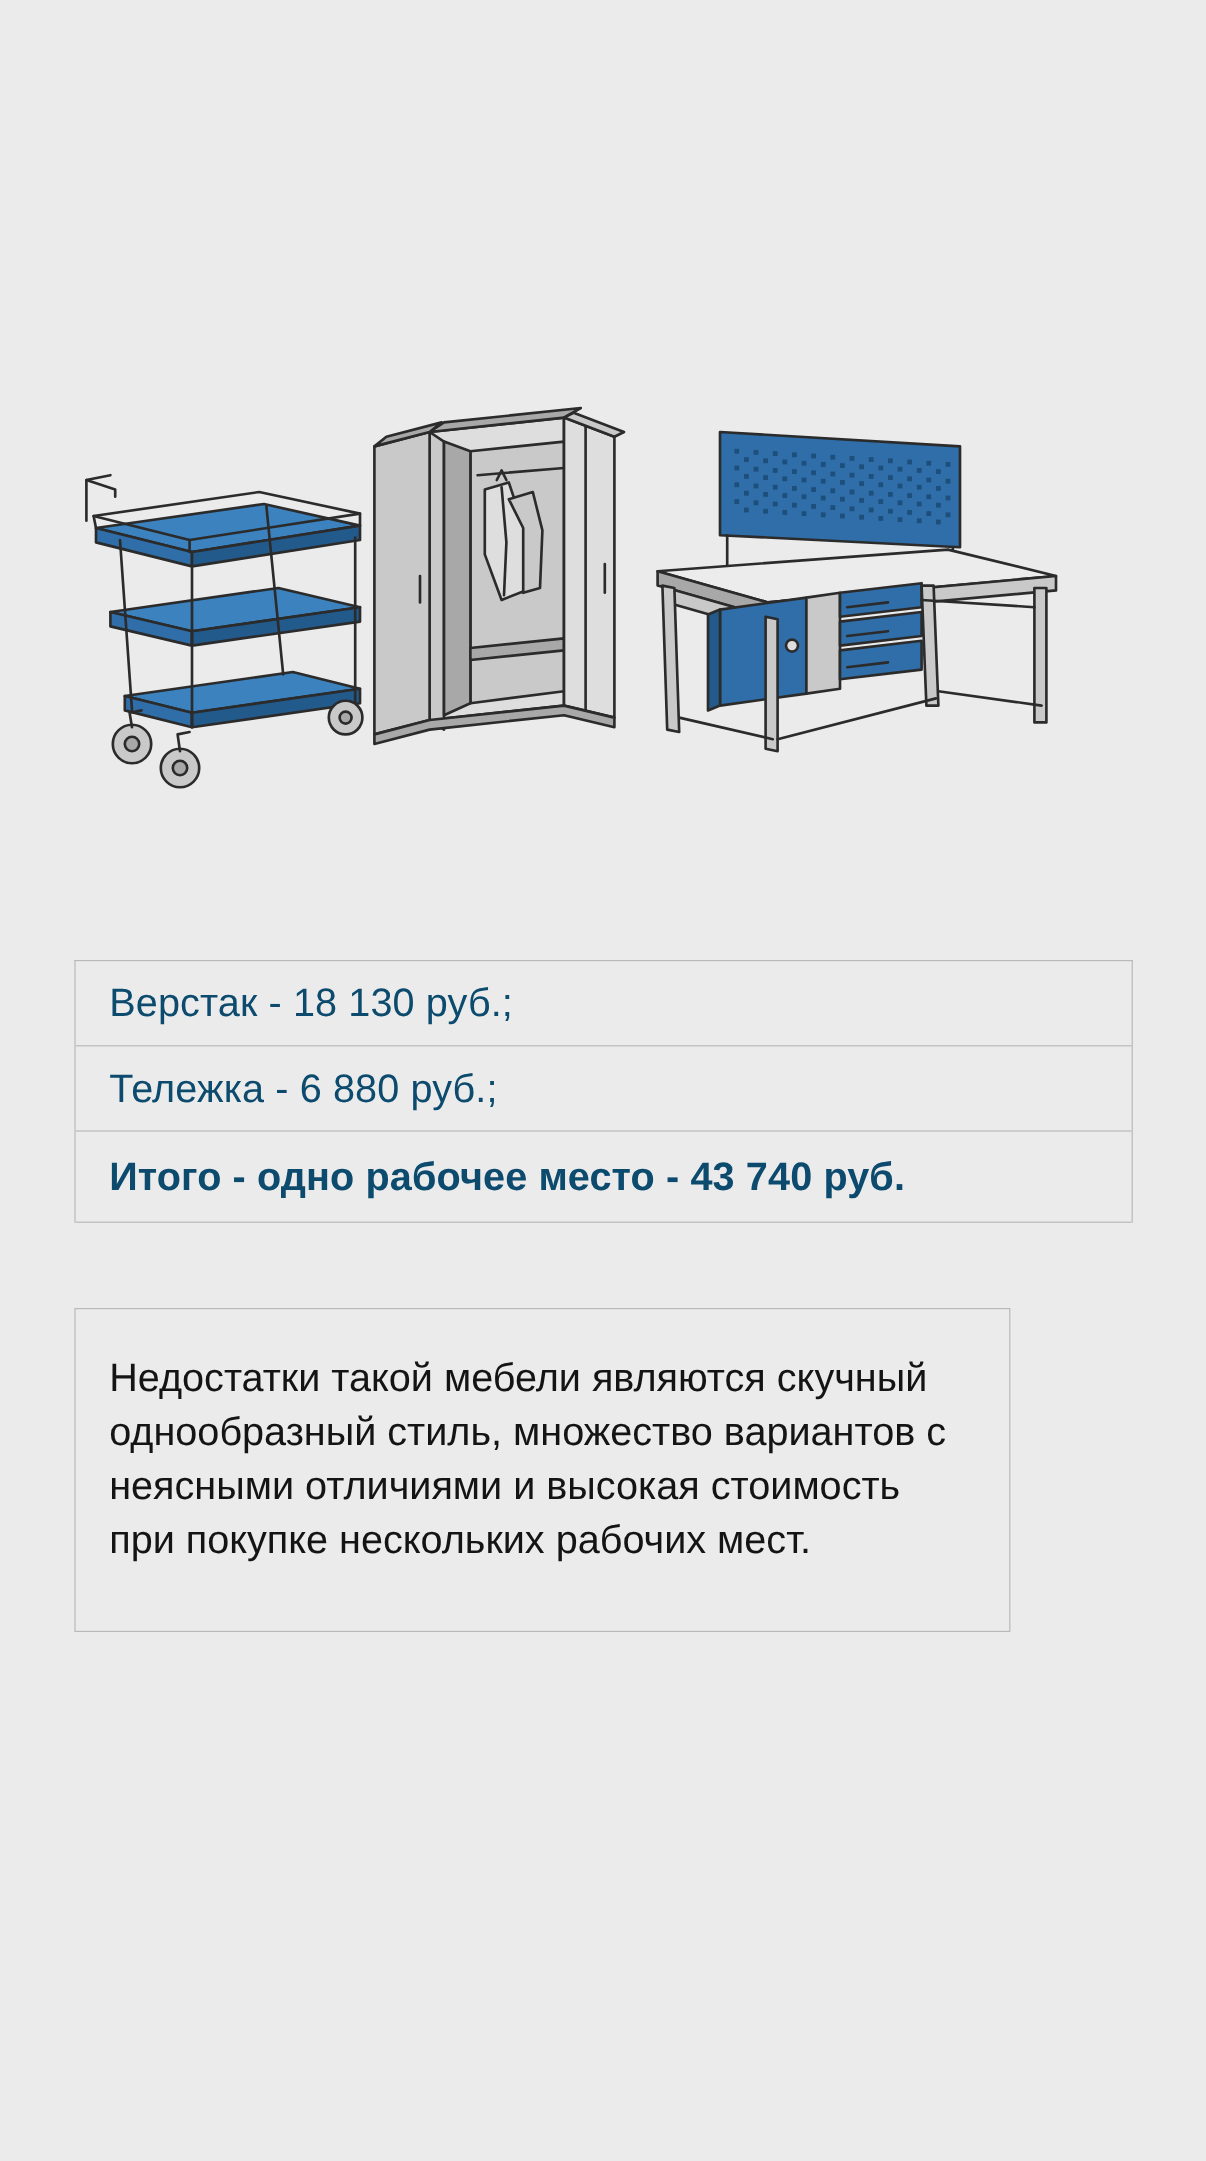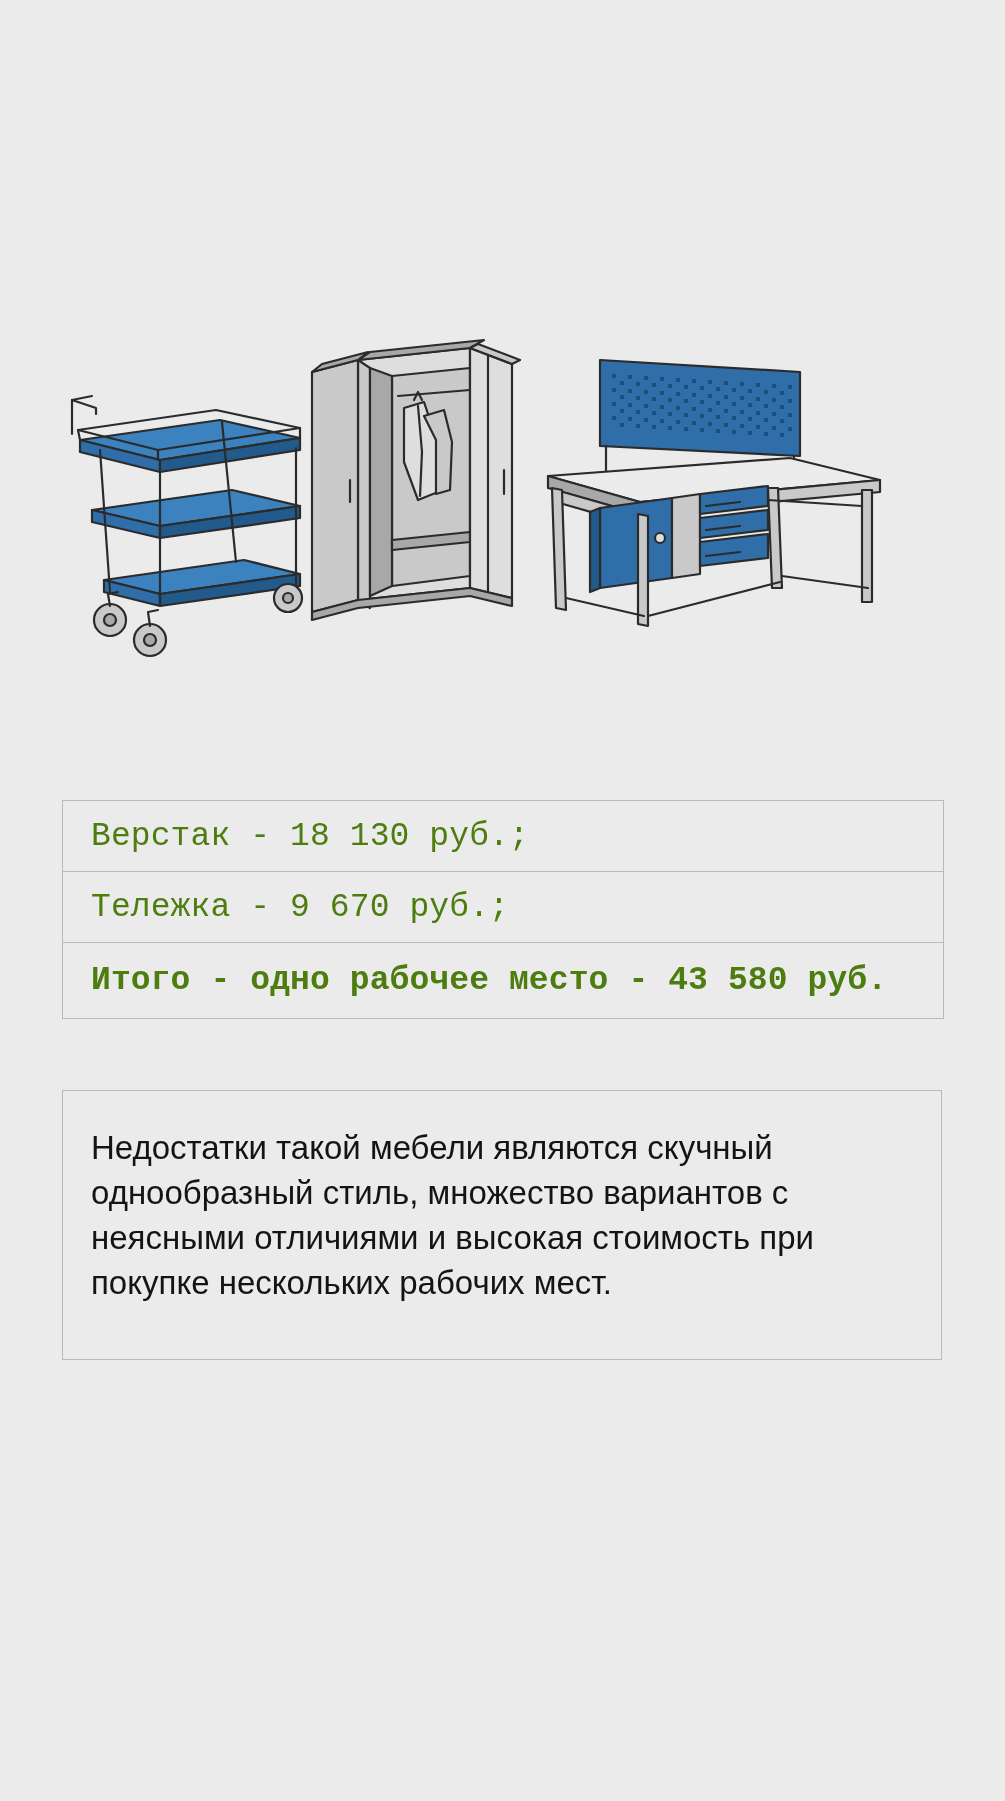--- a/index.html
+++ b/index.html
@@ -47,37 +47,36 @@
     border-bottom: 1px solid #b9b9b9;
     height: 71px;
     display: flex;
     align-items: center;
     padding-left: 28px;
     box-sizing: border-box;
   }
   .price-row .price-text {
     font-size: 33px;
     letter-spacing: 0.1px;
-    color: #4d7c0f;
-    font-family: Liberation Mono, monospace;
+    color: #0c4a6e;
   }
   .price-row.total {
     height: 76px;
   }
   .price-row.total .price-text {
     font-weight: bold;
     font-size: 33px;
   }
 
   
   .note-box {
     position: absolute;
     left: 62px;
     top: 1090px;
-    width: 880px;
+    width: 780px;
     min-height: 270px;
     border: 1px solid #b9b9b9;
     background: #ebebeb;
     box-sizing: border-box;
     padding: 34px 30px 30px 28px;
   }
   .note-text {
     font-size: 33px;
     line-height: 45px;
     color: #141414;
@@ -322,24 +321,24 @@
         <polyline class="none ol" points="768,170 862,176"></polyline>
       </g>
     </svg>
   </div>
 
   <div class="price-table">
     <div class="price-row">
       <span class="price-text">Верстак - 18 130 руб.;</span>
     </div>
     <div class="price-row">
-      <span class="price-text">Тележка - 9 670 руб.;</span>
+      <span class="price-text">Тележка - 6 880 руб.;</span>
     </div>
     <div class="price-row total">
-      <span class="price-text">Итого - одно рабочее место - 43 580 руб.</span>
+      <span class="price-text">Итого - одно рабочее место - 43 740 руб.</span>
     </div>
   </div>
 
   <div class="note-box">
     <div class="note-text">Недостатки такой мебели являются скучный однообразный стиль, множество вариантов с неясными отличиями и высокая стоимость при покупке нескольких рабочих мест.</div>
   </div>
 
 </div>
 
 </body></html>

